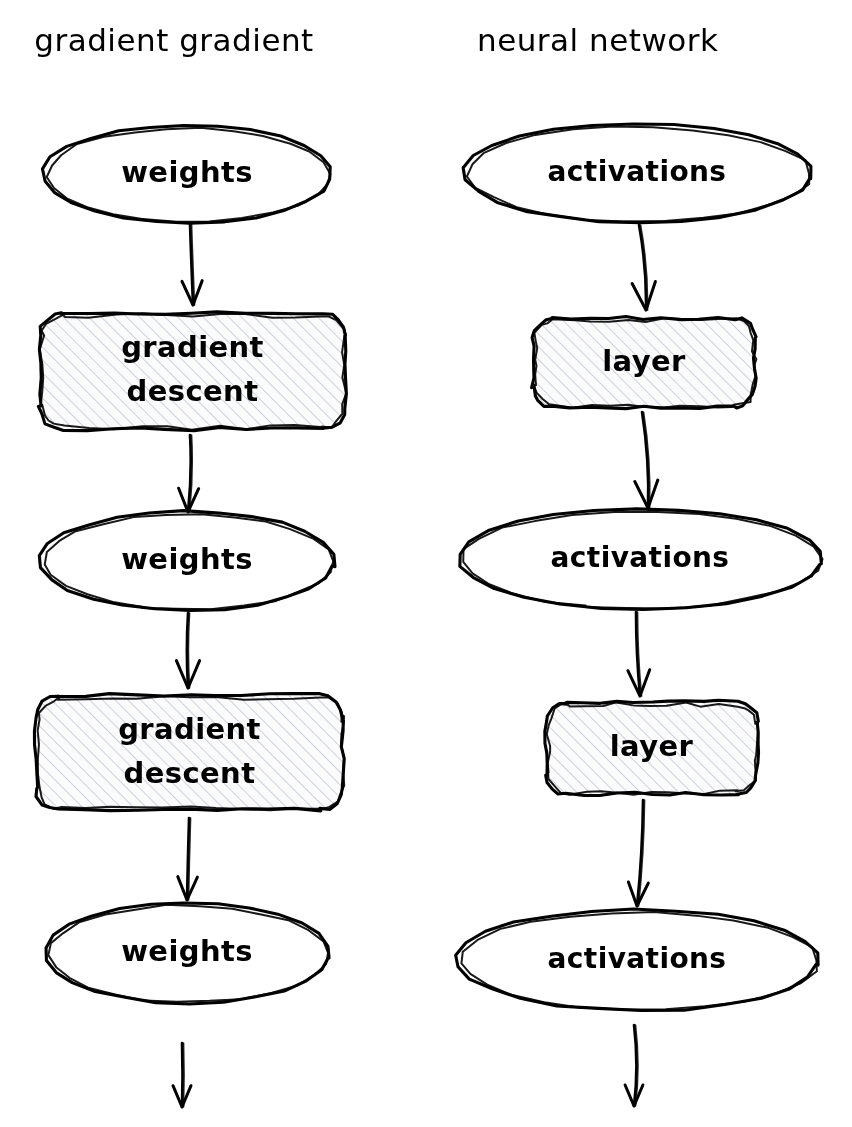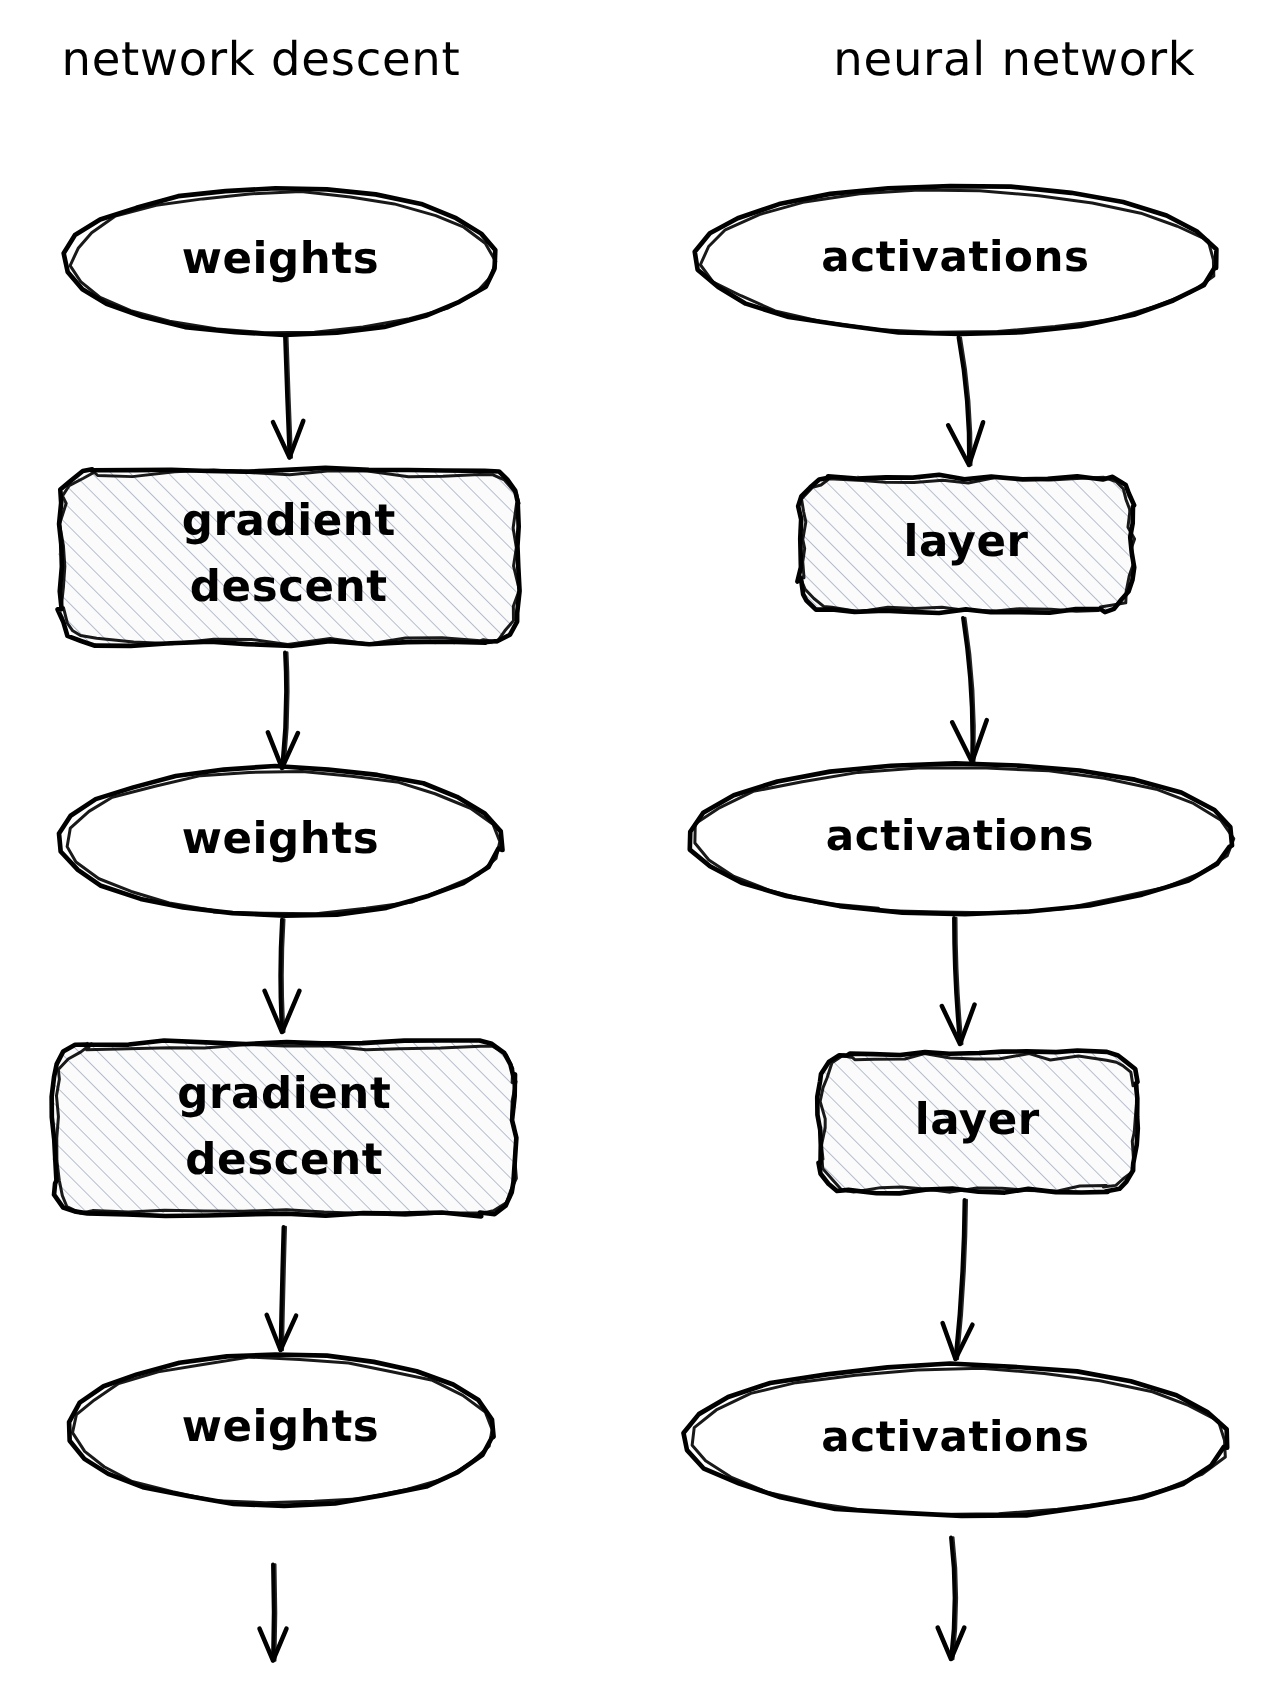--- a/index.html
+++ b/index.html
@@ -180,16 +180,16 @@
         </g>
         <g>
           <path d="M634.0 1025.0 Q638.8 1065.5 634.0 1106.0" class="sk-stroke sk-arrow-line"></path>
           <path d="M634.0 1025.0 Q638.8 1065.5 634.0 1106.0" class="sk-stroke sk-arrow-line-2" transform="translate(1.5,0)"></path>
           <path d="M625.1 1085.0 L634.0 1106.0 L642.9 1085.0" class="sk-stroke sk-arrow-head"></path>
         </g>
       </g>
   </svg>
 
   <div style="position:absolute;left:0;top:0;width:852px;height:1127px;pointer-events:none;">
-    <div style="position:absolute;left:14px;top:22px;width:320px;text-align:center;font-size:31px;font-family:'DejaVu Sans',sans-serif;color:#000;letter-spacing:0.5px;">network descent</div>
-    <div style="position:absolute;left:477px;top:22px;width:320px;text-align:right;font-size:31px;font-family:'DejaVu Sans',sans-serif;color:#000;letter-spacing:0.5px;">neural network</div>
+    <div style="position:absolute;left:14px;top:22px;width:320px;text-align:center;font-size:31px;font-family:'DejaVu Sans',sans-serif;color:#000;letter-spacing:0.5px;">gradient gradient</div>
+    <div style="position:absolute;left:477px;top:22px;width:320px;text-align:left;font-size:31px;font-family:'DejaVu Sans',sans-serif;color:#000;letter-spacing:0.5px;">neural network</div>
   </div>
 </div>
 
 </body></html>

